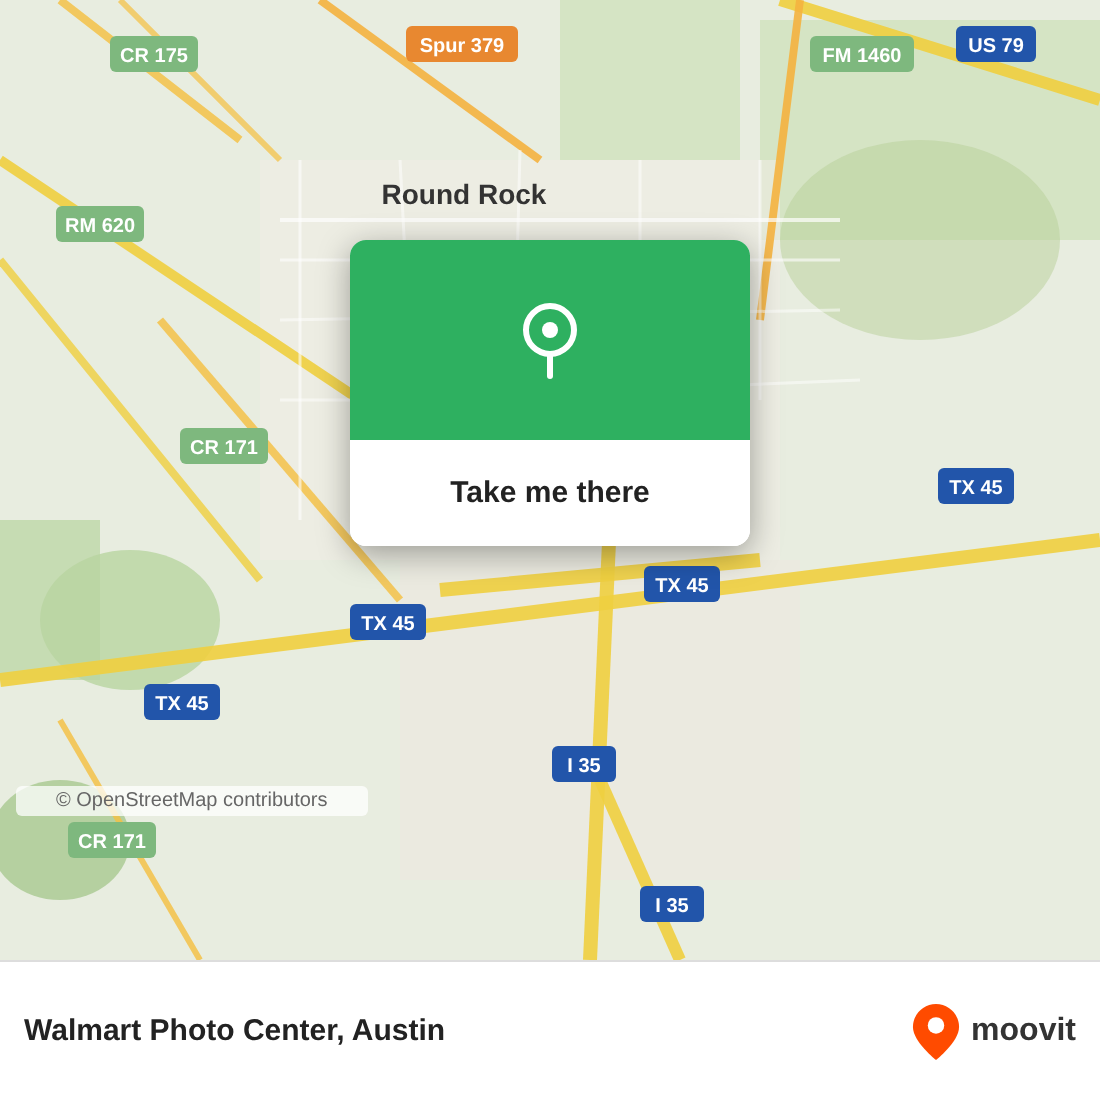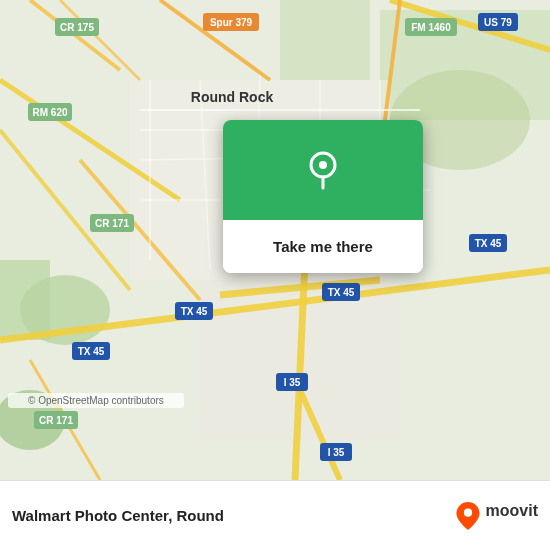--- a/index.html
+++ b/index.html
@@ -30,21 +30,20 @@
     
     #popup-card {
       position: absolute;
       top: 120px;
       left: 175px;
       width: 200px;
       background: white;
       border-radius: 8px;
       overflow: hidden;
       box-shadow: 0 4px 16px rgba(0,0,0,0.35);
-      margin-left: 48px;
     }
 
     #popup-top {
       background: #2eb060;
       width: 100%;
       height: 100px;
       display: flex;
       align-items: center;
       justify-content: center;
     }
@@ -100,20 +99,21 @@
     }
 
     #location-name {
       font-size: 15px;
       font-weight: 600;
       color: #222;
     }
 
     #moovit-logo {
       display: flex;
+      align-items: center;
       gap: 4px;
       margin-left: auto;
     }
 
     .moovit-pin {
       width: 28px;
       height: 28px;
     }
 
     .moovit-text {
@@ -229,21 +229,21 @@
     <div id="popup-bottom">
       <button id="take-me-there-btn">Take me there</button>
     </div>
   </div>
 
   <div id="attribution">© OpenStreetMap contributors</div>
 </div>
 
 <div id="bottom-bar">
   <div id="location-info">
-    <div id="location-name">Walmart Photo Center, Round</div>
+    <div id="location-name">Walmart Photo Center, Austin</div>
   </div>
   <div id="moovit-logo">
 
     <svg class="moovit-pin" viewBox="0 0 28 34" xmlns="http://www.w3.org/2000/svg">
       <path d="M14 0C6.27 0 0 6.27 0 14c0 9 14 20 14 20s14-11 14-20C28 6.27 21.73 0 14 0z" fill="#ff4b00"></path>
       <circle cx="14" cy="13" r="5" fill="white"></circle>
     </svg>
     <span class="moovit-text">moovit</span>
   </div>
 </div>

